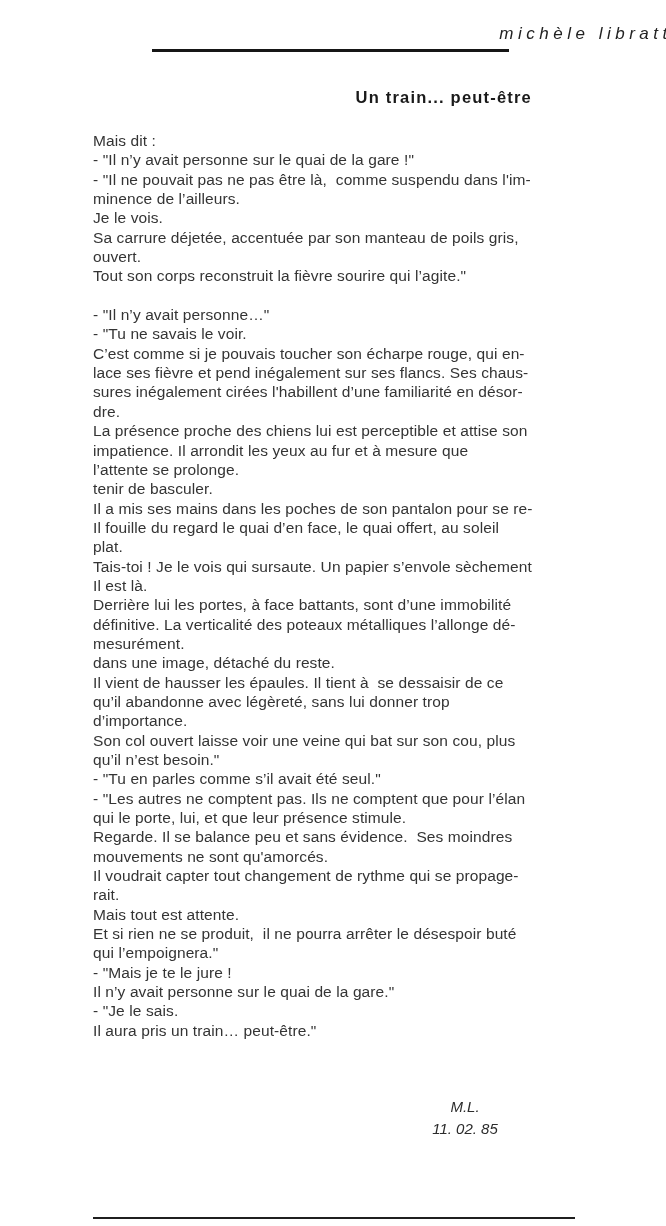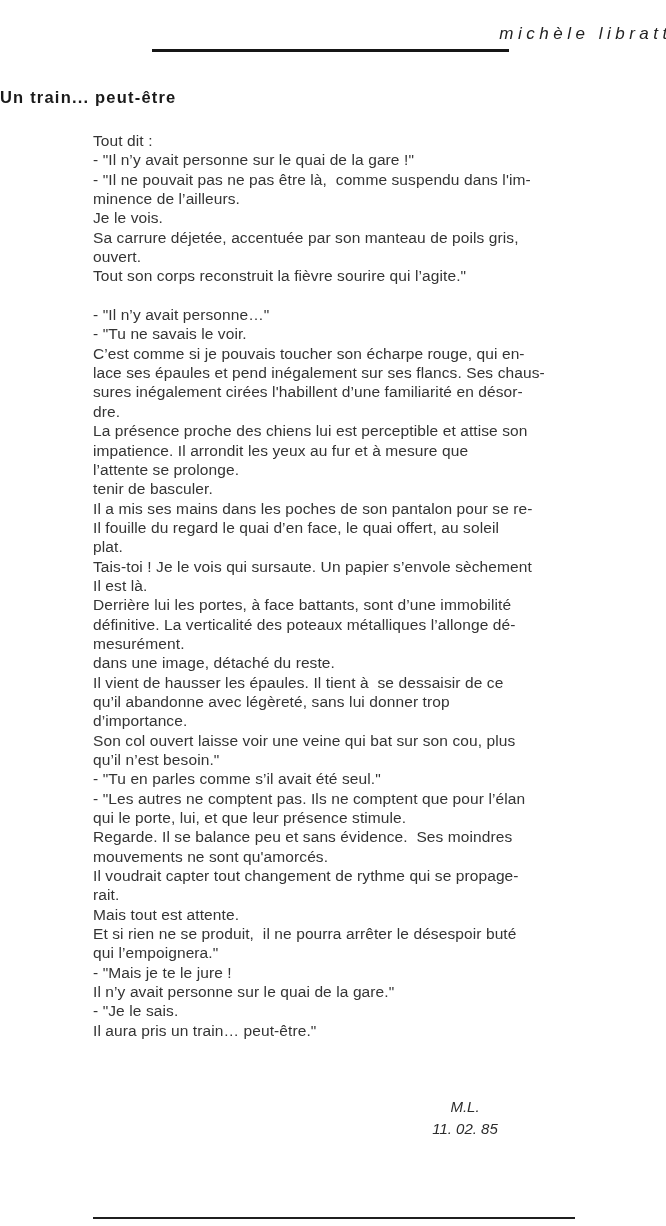--- a/index.html
+++ b/index.html
@@ -30,21 +30,21 @@
     width: 357px;
     height: 3px;
     background: #161616;
   }
   .title {
     position: absolute;
     top: 88px;
     left: 0;
     width: 532px;
     margin: 0;
-    text-align: left;
+    text-align: right;
     font-size: 16.5px;
     font-weight: bold;
     letter-spacing: 1.2px;
     color: #1a1a1a;
   }
   .story {
     position: absolute;
     top: 131px;
     left: 93px;
     font-size: 15.5px;
@@ -82,33 +82,33 @@
 
 <div class="page">
 
   <div class="author">michèle  libratti</div>
 
   <div class="top-rule"></div>
 
   <h1 class="title">Un train... peut-être</h1>
 
   <div class="story">
-      <div class="line">Tout dit :</div>
+      <div class="line">Mais dit :</div>
       <div class="line">- "Il n’y avait personne sur le quai de la gare !"</div>
       <div class="line">- "Il ne pouvait pas ne pas être là,  comme suspendu dans l'im-</div>
       <div class="line">minence de l’ailleurs.</div>
       <div class="line">Je le vois.</div>
       <div class="line">Sa carrure déjetée, accentuée par son manteau de poils gris,</div>
       <div class="line">ouvert.</div>
       <div class="line">Tout son corps reconstruit la fièvre sourire qui l’agite."</div>
       <div class="line"></div>
       <div class="line">- "Il n’y avait personne…"</div>
       <div class="line">- "Tu ne savais le voir.</div>
       <div class="line">C’est comme si je pouvais toucher son écharpe rouge, qui en-</div>
-      <div class="line">lace ses épaules et pend inégalement sur ses flancs. Ses chaus-</div>
+      <div class="line">lace ses fièvre et pend inégalement sur ses flancs. Ses chaus-</div>
       <div class="line">sures inégalement cirées l'habillent d’une familiarité en désor-</div>
       <div class="line">dre.</div>
       <div class="line">La présence proche des chiens lui est perceptible et attise son</div>
       <div class="line">impatience. Il arrondit les yeux au fur et à mesure que</div>
       <div class="line">l’attente se prolonge.</div>
       <div class="line">tenir de basculer.</div>
       <div class="line">Il a mis ses mains dans les poches de son pantalon pour se re-</div>
       <div class="line">Il fouille du regard le quai d’en face, le quai offert, au soleil</div>
       <div class="line">plat.</div>
       <div class="line">Tais-toi ! Je le vois qui sursaute. Un papier s’envole sèchement</div>

